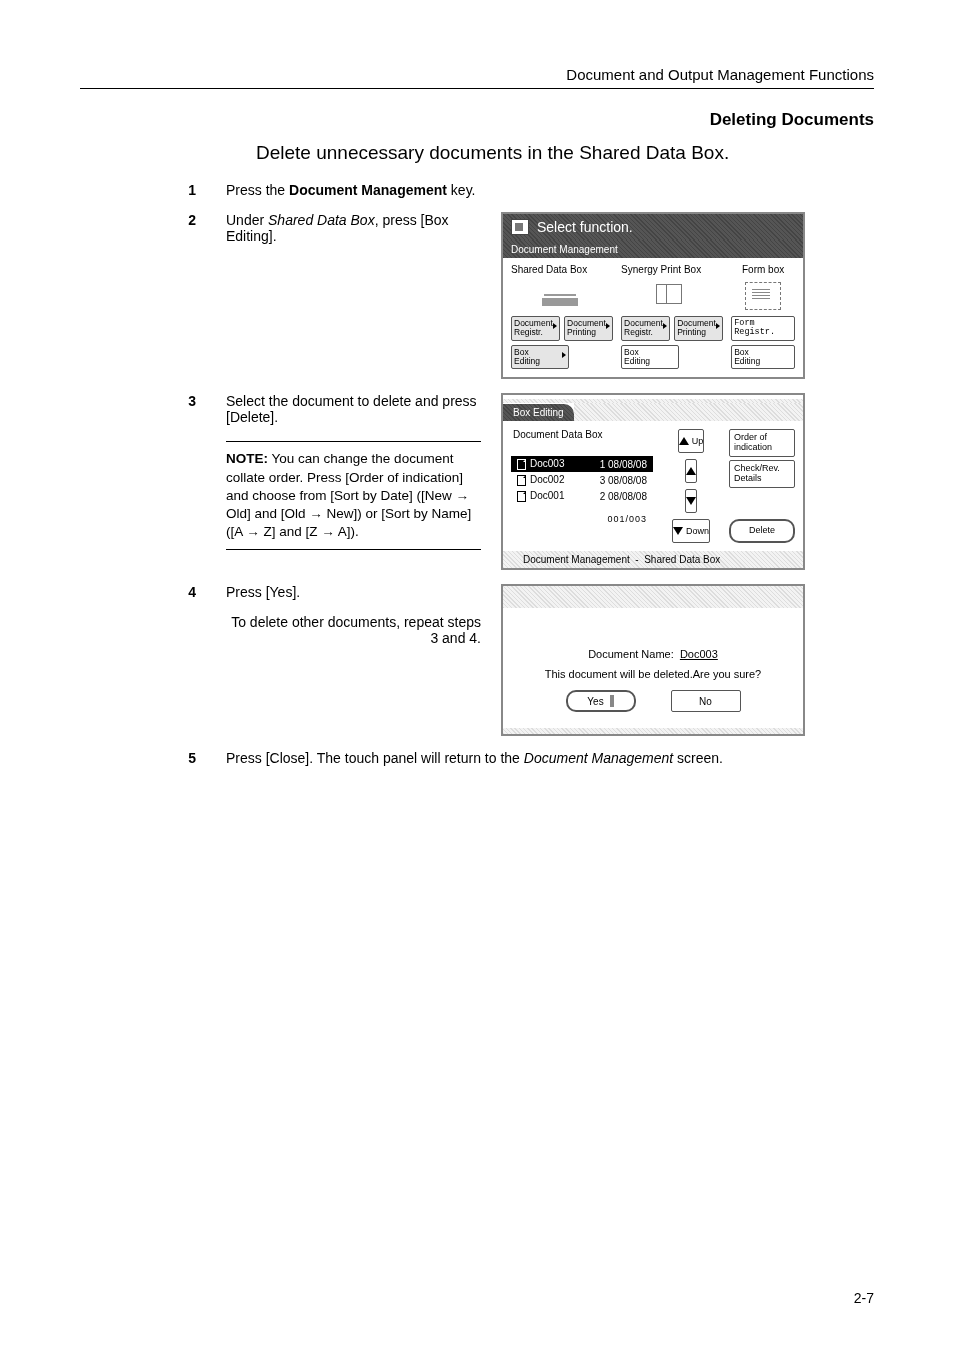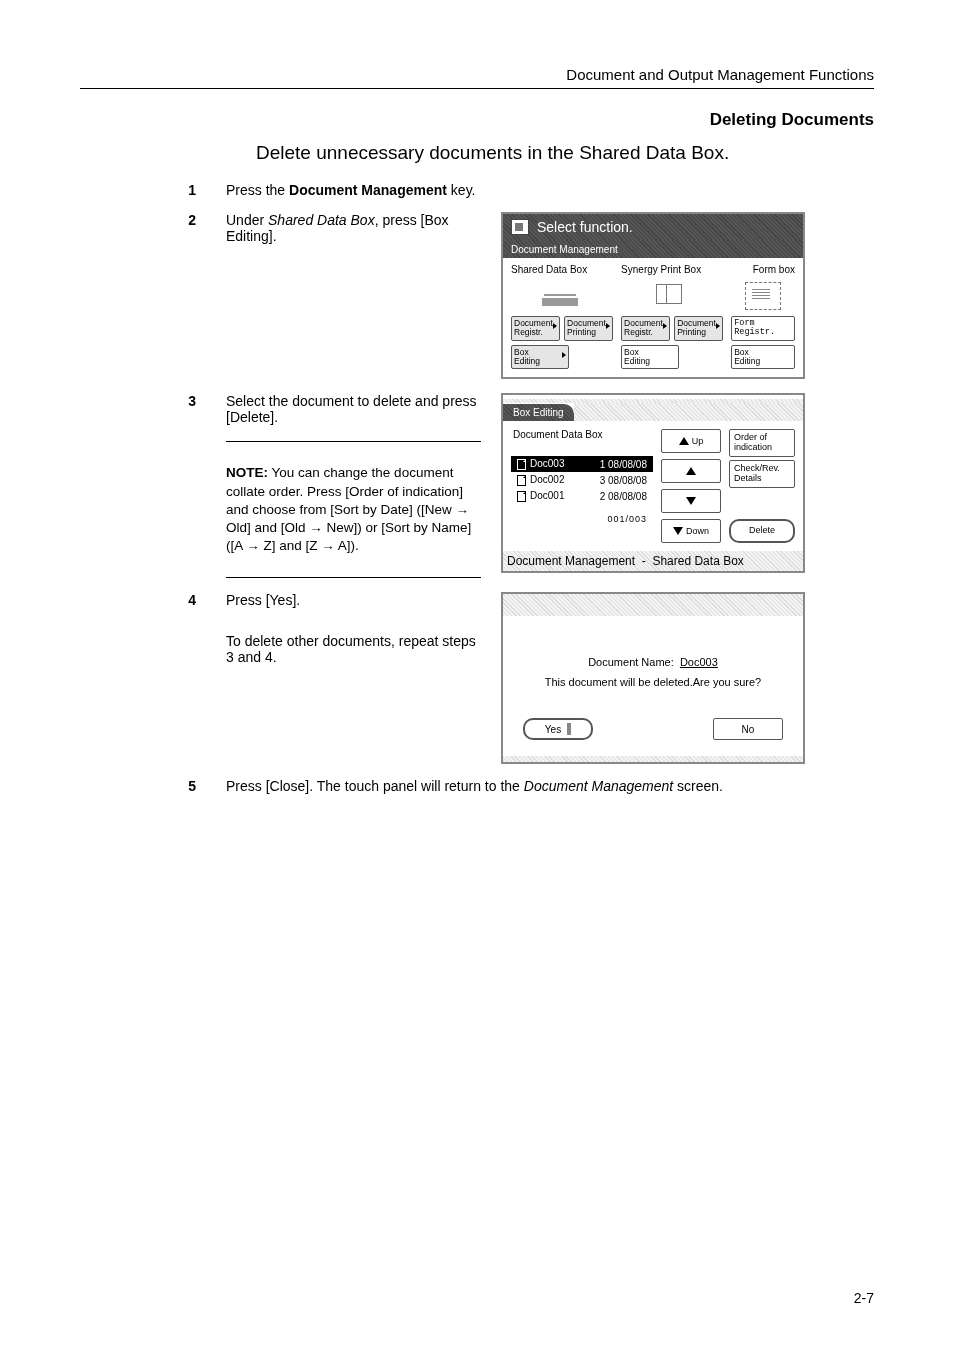--- a/index.html
+++ b/index.html
@@ -63,21 +63,21 @@
   .two-col {
     display: flex;
     gap: 20px;
     align-items: flex-start;
   }
   .col-left { width: 255px; font-size: 14px; }
   .col-right { flex: 1; }
   .note-box {
     border-top: 1px solid #000;
     border-bottom: 1px solid #000;
-    padding: 22px 0;
+    padding: 8px 0;
     margin-top: 16px;
     font-size: 13.5px;
     line-height: 1.35;
   }
   
   .panel {
     width: 304px;
     border: 2px solid #888;
     background: #fff;
     font-size: 10px;
@@ -193,51 +193,51 @@
     position:relative;
   }
   .doc-icon::after {
     content:"";
     position:absolute; right:-1px; top:-1px;
     width:0;height:0;
     border-left:3px solid transparent;
     border-bottom:3px solid currentColor;
   }
   .counter { text-align:right; font-size:9px; padding-right:6px; margin-top:10px; letter-spacing:1px;}
-  .nav-col { width:60px; display:flex; flex-direction:column; gap:6px;}
+  .nav-col { width:60px; display:flex; flex-direction:column; gap:6px;align-items:center;}
   .nav-btn {
     border:1px solid #555; border-radius:2px;
     height:24px; display:flex; align-items:center; justify-content:center;
     font-size:9px; gap:3px;
   }
   .tri-up { width:0;height:0;border-left:5px solid transparent;border-right:5px solid transparent;border-bottom:8px solid #000;}
   .tri-dn { width:0;height:0;border-left:5px solid transparent;border-right:5px solid transparent;border-top:8px solid #000;}
   .act-col { width:66px; display:flex; flex-direction:column; gap:3px;}
   .act-btn {
     border:1px solid #555; border-radius:2px;
     font-size:9px; line-height:1.1;
     padding:3px 4px;
     background:#fff;
   }
   .act-btn.round { border-radius:10px; border-width:2px; padding:5px 4px; text-align:center;}
   .breadcrumb {
-    font-size:12px;
-    padding:3px 4px;
+    font-size:10px;
+    padding:3px 20px;
     background-image: repeating-linear-gradient(45deg,#ddd 0,#ddd 1px,#f3f3f3 1px,#f3f3f3 3px);
   }
 
   
   .conf-body {
     padding: 40px 20px 16px 20px;
     text-align:center;
     font-size:11px;
   }
   .conf-body .name-line { margin-bottom:8px;}
   .conf-body .name-line u { text-decoration: underline; }
-  .conf-btns { display:flex; gap:35px; justify-content:space-between; margin-top:30px;}
+  .conf-btns { display:flex; gap:35px; justify-content:center; margin-top:10px;}
   .conf-btn {
     border:1px solid #555; border-radius:2px;
     width:70px; height:22px;
     display:flex; align-items:center; justify-content:center;
     font-size:10px;
   }
   .conf-btn.yes { border-radius:10px; border-width:2px;}
   .conf-btn.yes .mark {
     width:4px;height:12px;background:#888;margin-left:6px;
   }
@@ -337,21 +337,21 @@
 Registr.</div>
                     <div class="sm-btn sel" style="white-space:pre-line;">Document
 Printing</div>
                   </div>
                   <div class="btns-row single-line">
                     <div class="sm-btn" style="max-width:58px; white-space:pre-line;">Box
 Editing</div>
                   </div>
                 </div>
                 <div class="func-col" style="flex:1;">
-                  <div class="h" style="text-align:right;">Form box</div>
+                  <div class="h" style="text-align:center;">Form box</div>
                   <div class="icon-area">
                       <div class="draw-form"></div>
                     </div>
                   <div class="btns-row">
                     <div class="sm-btn" style="white-space:pre-line;font-family:Liberation Mono, monospace;">Form
 Registr.</div>
                   </div>
                   <div class="btns-row single-line">
                     <div class="sm-btn" style="white-space:pre-line;">Box
 Editing</div>
@@ -436,21 +436,21 @@
       </div>
     </div>
   </div>
 
   <div class="step-row">
     <div class="step-num">4</div>
     <div class="step-body">
       <div class="two-col">
         <div class="col-left">
           <div>Press [Yes].</div>
-          <div style="margin-top:25px;">To delete other documents, repeat steps 3 and 4.</div>
+          <div style="margin-top:14px;text-align:right;">To delete other documents, repeat steps 3 and 4.</div>
         </div>
         <div class="col-right">
 
           <div class="panel">
             <div class="hatched" style="height:22px;"></div>
             <div class="conf-body">
               <div class="name-line">
                 <span>Document Name:</span>&nbsp;&nbsp;<u>Doc003</u>
               </div>
               <div>This document will be deleted.Are you sure?</div>

